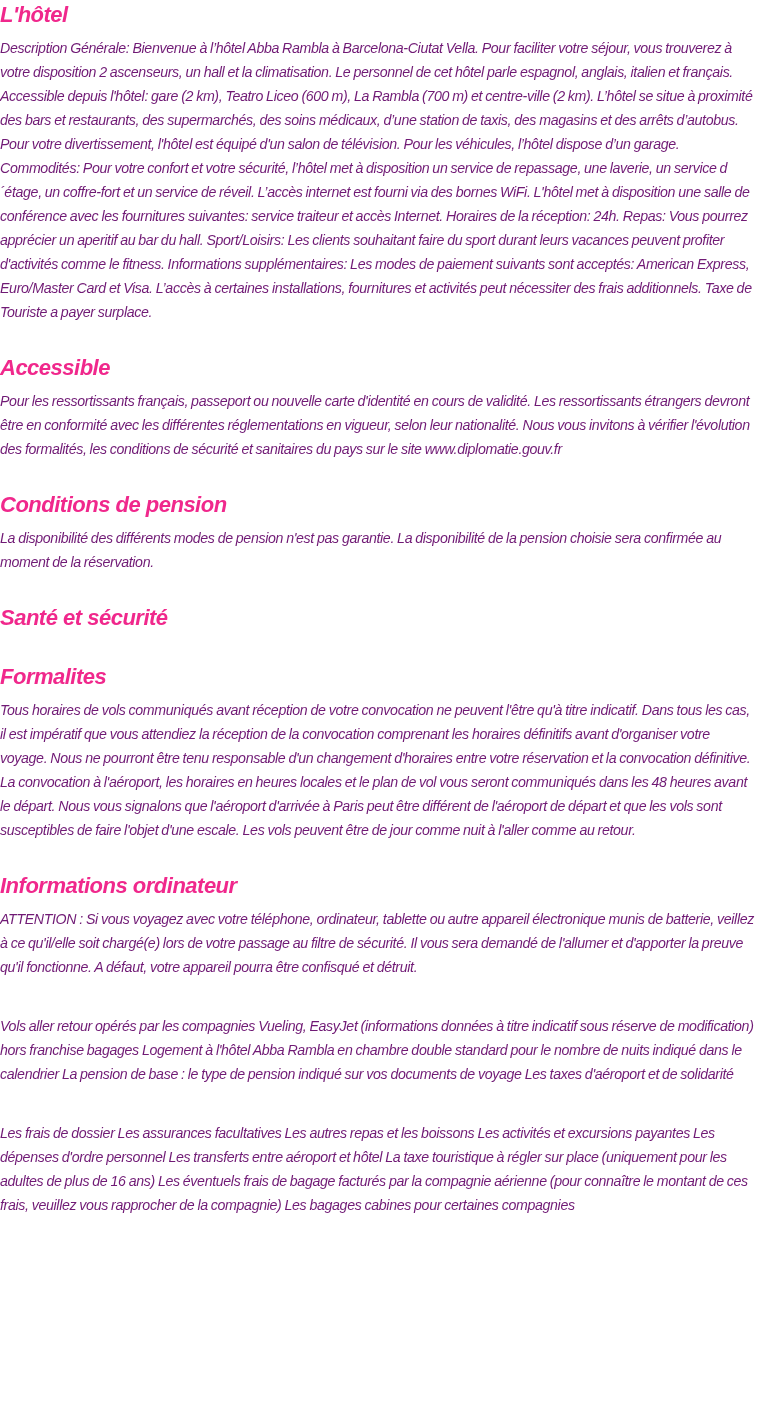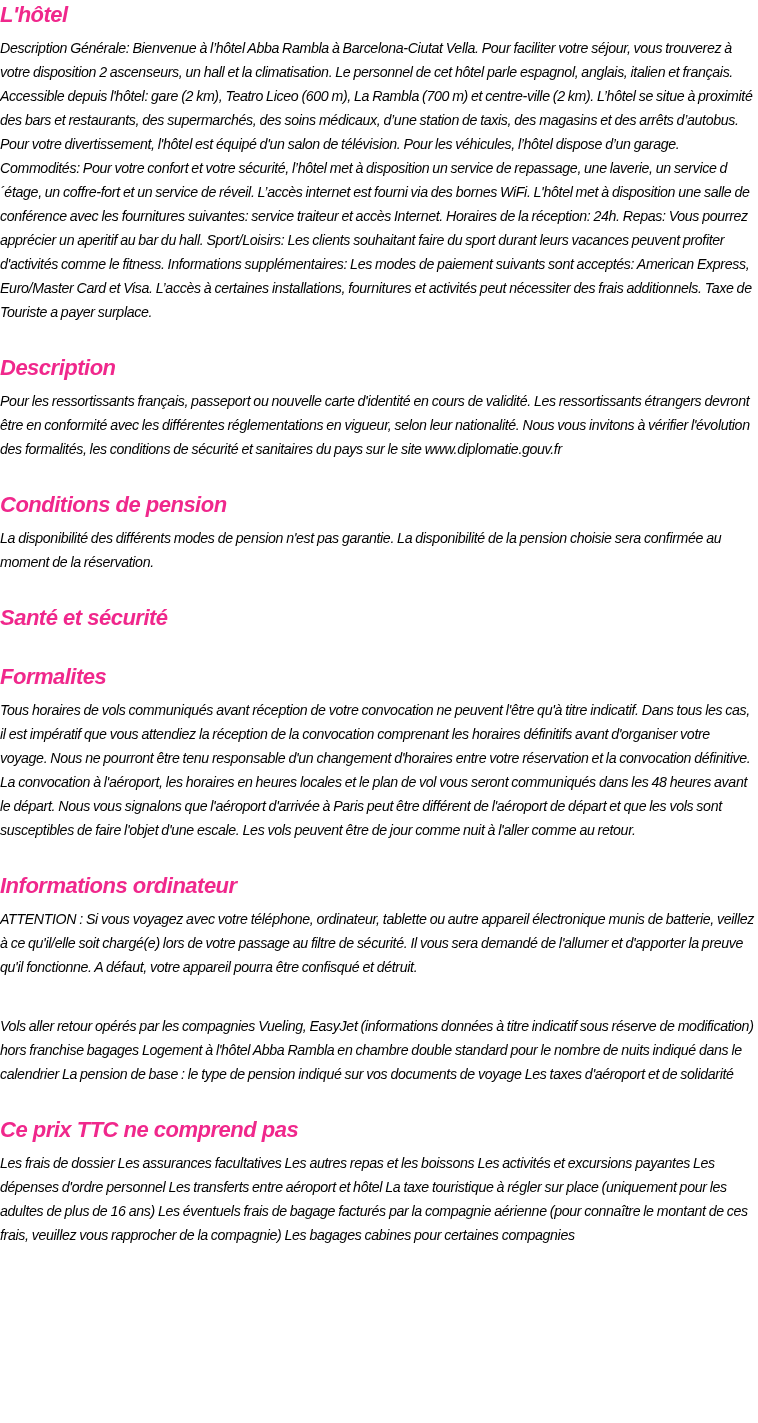--- a/index.html
+++ b/index.html
@@ -15,40 +15,40 @@
     margin: 0;
     line-height: 30px;
     height: 30px;
     letter-spacing: -0.5px;
   }
   p.body {
     font-family: "Liberation Sans", sans-serif;
     font-style: italic;
     font-size: 14.2px;
     line-height: 24px;
-    color: #000000;
+    color: #701a75;
     margin: 6px 0 0 0;
     letter-spacing: -0.35px;
     word-spacing: -0.5px;
   }
   .gap { height: 29px; }
 </style>
 </head>
 <body>
 
 <div class="page">
 
   <div class="section">
     <h2 class="title">L'hôtel</h2>
     <p class="body">Description Générale: Bienvenue à l’hôtel Abba Rambla à Barcelona-Ciutat Vella. Pour faciliter votre séjour, vous trouverez à votre disposition 2 ascenseurs, un hall et la climatisation. Le personnel de cet hôtel parle espagnol, anglais, italien et français. Accessible depuis l'hôtel: gare (2 km), Teatro Liceo (600 m), La Rambla (700 m) et centre-ville (2 km). L’hôtel se situe à proximité des bars et restaurants, des supermarchés, des soins médicaux, d’une station de taxis, des magasins et des arrêts d’autobus. Pour votre divertissement, l'hôtel est équipé d'un salon de télévision. Pour les véhicules, l’hôtel dispose d’un garage. Commodités: Pour votre confort et votre sécurité, l’hôtel met à disposition un service de repassage, une laverie, un service d´étage, un coffre-fort et un service de réveil. L’accès internet est fourni via des bornes WiFi. L'hôtel met à disposition une salle de conférence avec les fournitures suivantes: service traiteur et accès Internet. Horaires de la réception: 24h. Repas: Vous pourrez apprécier un aperitif au bar du hall. Sport/Loisirs: Les clients souhaitant faire du sport durant leurs vacances peuvent profiter d'activités comme le fitness. Informations supplémentaires: Les modes de paiement suivants sont acceptés: American Express, Euro/Master Card et Visa. L’accès à certaines installations, fournitures et activités peut nécessiter des frais additionnels. Taxe de Touriste a payer surplace.</p>
   </div>
   <div class="gap"></div>
 
   <div class="section">
-    <h2 class="title">Description</h2>
+    <h2 class="title">Accessible</h2>
     <p class="body">Pour les ressortissants français, passeport ou nouvelle carte d'identité en cours de validité. Les ressortissants étrangers devront être en conformité avec les différentes réglementations en vigueur, selon leur nationalité. Nous vous invitons à vérifier l'évolution des formalités, les conditions de sécurité et sanitaires du pays sur le site www.diplomatie.gouv.fr</p>
   </div>
   <div class="gap"></div>
 
   <div class="section">
     <h2 class="title">Conditions de pension</h2>
     <p class="body">La disponibilité des différents modes de pension n'est pas garantie. La disponibilité de la pension choisie sera confirmée au moment de la réservation.</p>
   </div>
   <div class="gap"></div>
 
@@ -68,17 +68,16 @@
     <p class="body">ATTENTION : Si vous voyagez avec votre téléphone, ordinateur, tablette ou autre appareil électronique munis de batterie, veillez à ce qu'il/elle soit chargé(e) lors de votre passage au filtre de sécurité. Il vous sera demandé de l'allumer et d'apporter la preuve qu'il fonctionne. A défaut, votre appareil pourra être confisqué et détruit.</p>
   </div>
   <div class="gap"></div>
 
   <div class="section">
     <p class="body">Vols aller retour opérés par les compagnies Vueling, EasyJet (informations données à titre indicatif sous réserve de modification) hors franchise bagages Logement à l'hôtel Abba Rambla en chambre double standard pour le nombre de nuits indiqué dans le calendrier La pension de base : le type de pension indiqué sur vos documents de voyage Les taxes d'aéroport et de solidarité</p>
   </div>
   <div class="gap"></div>
 
   <div class="section">
-    <h2 class="title">Ce prix TTC ne comprend pas</h2>
     <p class="body">Les frais de dossier Les assurances facultatives Les autres repas et les boissons Les activités et excursions payantes Les dépenses d'ordre personnel Les transferts entre aéroport et hôtel La taxe touristique à régler sur place (uniquement pour les adultes de plus de 16 ans) Les éventuels frais de bagage facturés par la compagnie aérienne (pour connaître le montant de ces frais, veuillez vous rapprocher de la compagnie) Les bagages cabines pour certaines compagnies</p>
   </div>
 
 </div>
 
 </body></html>

